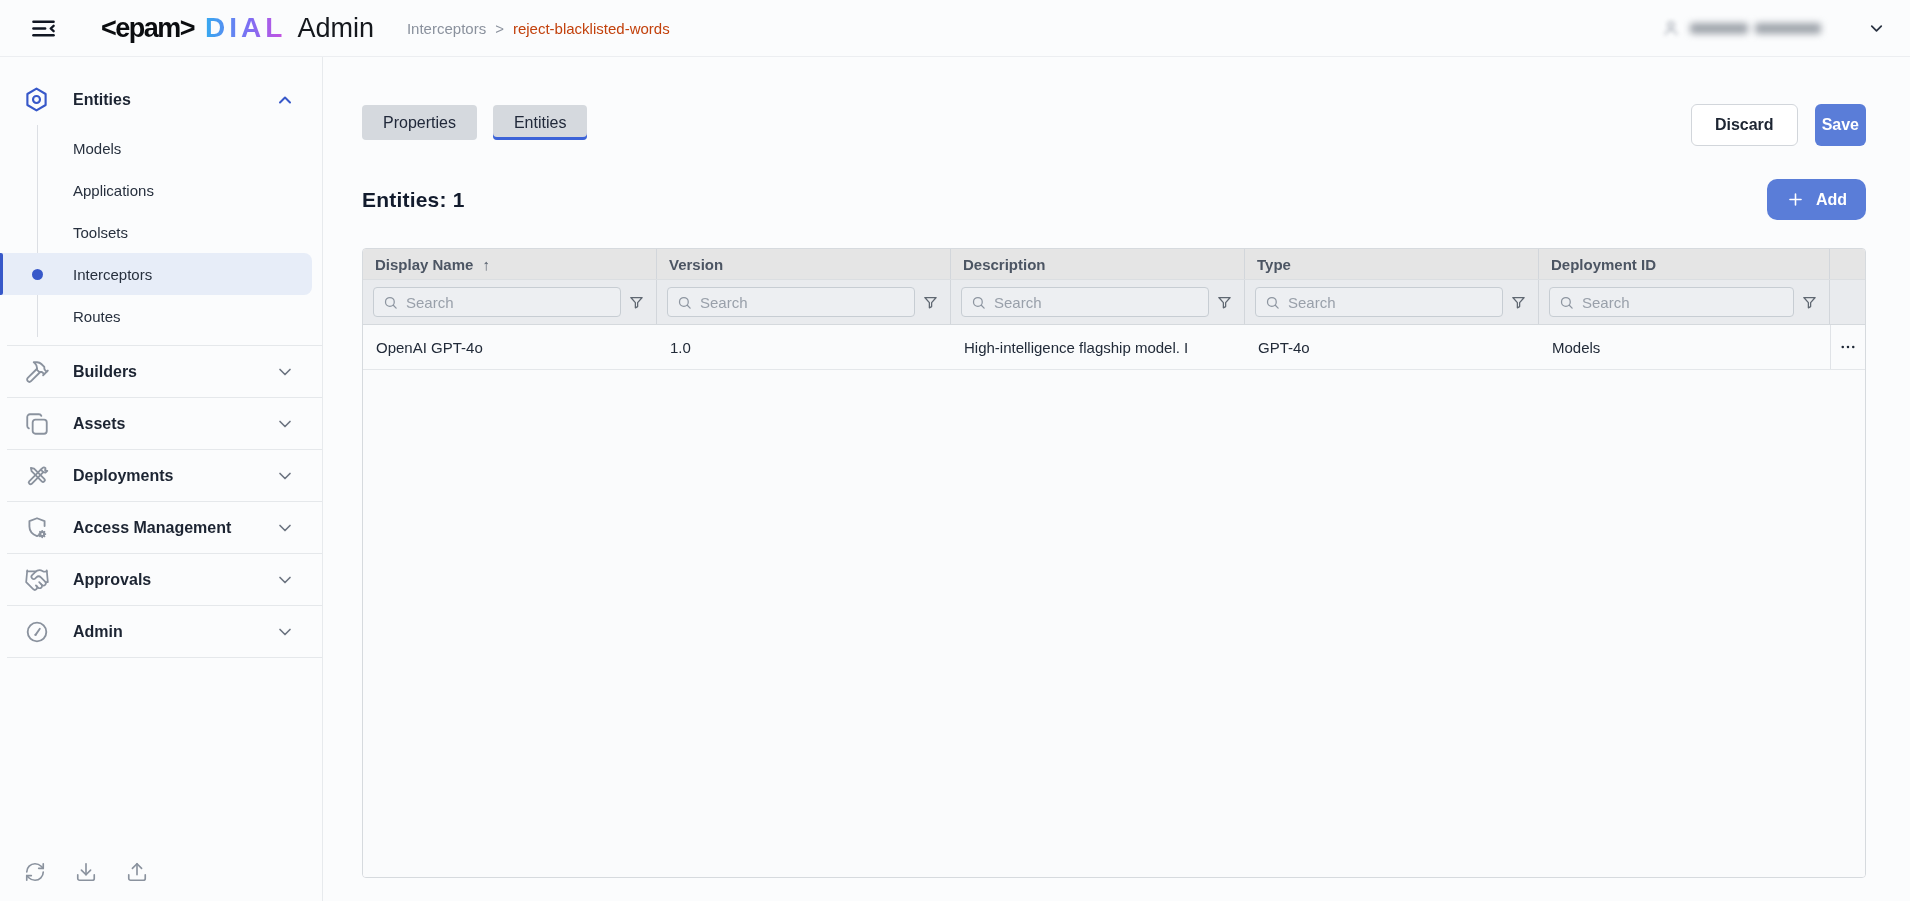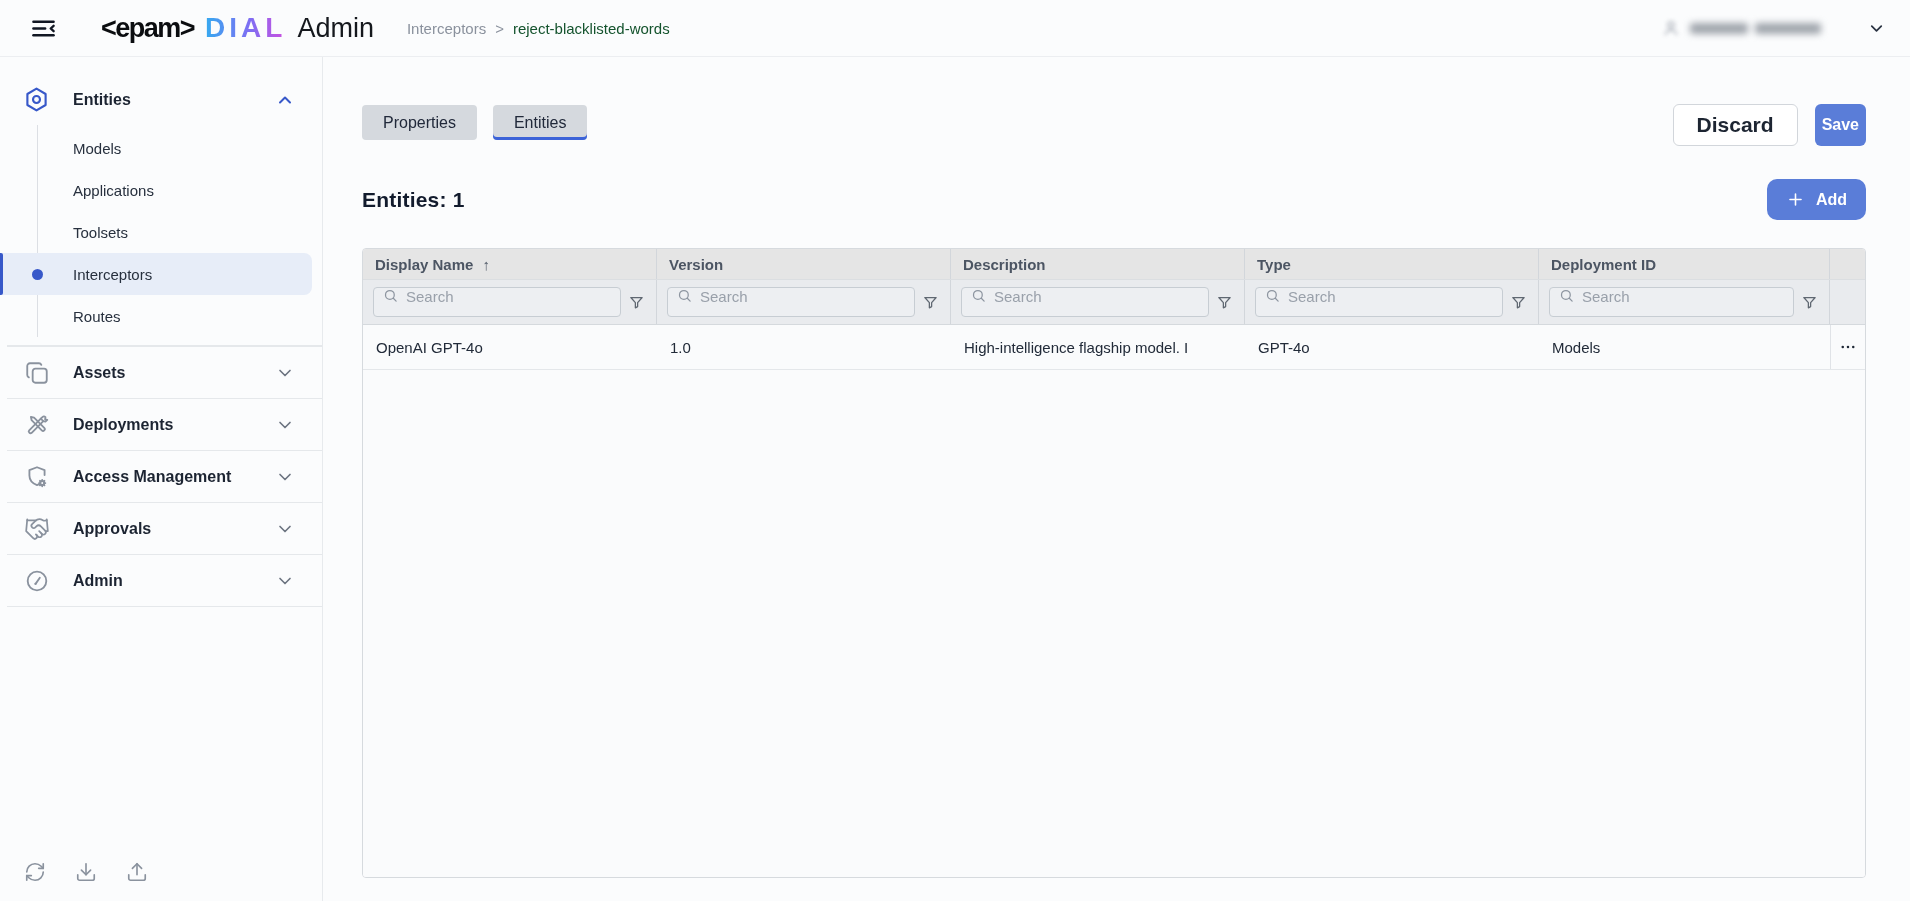--- a/index.html
+++ b/index.html
@@ -22,21 +22,21 @@
   .logo { display:flex; align-items:baseline; gap:11px; white-space:nowrap; }
   .logo-epam { font-size:27px; font-weight:700; letter-spacing:-1.5px; color:#0b0d10;text-align:center; }
   .logo-dial { font-size:28px; font-weight:600; letter-spacing:4px;
     background:linear-gradient(90deg,var(--logo-gradient-start,#35aaf0) 0%,var(--logo-gradient-mid,#7e6ef3) 55%,var(--logo-gradient-end,#cc4fdf) 100%);
     -webkit-background-clip:text; background-clip:text; color:transparent; }
   .logo-admin { font-size:27px; font-weight:400; color:#15181d; }
   .breadcrumb { margin-left:33px; font-size:15px; color:#8a919d;
     display:flex; align-items:center; gap:9px; white-space:nowrap; }
   .crumb-link { color:#8a919d; }
   .crumb-sep { color:#8a919d; }
-  .crumb-current { color:#14532d; }
+  .crumb-current { color:#c2410c; }
   .topbar-right { margin-left:auto; display:flex; align-items:center; gap:12px; }
   .user-chip { display:flex; align-items:center; gap:10px; }
   .user-avatar { filter:blur(2px); opacity:.75; display:flex; }
   .user-blur { display:flex; gap:7px; filter:blur(3.5px); }
   .user-blur i { display:block; height:11px; border-radius:3px; background:#6f7681; opacity:.65; }
   .user-blur .w1 { width:58px; } .user-blur .w2 { width:66px; }
   .user-caret { margin-left:34px; display:flex; }
 
   
   .layout { display:flex; height:844px; }
@@ -68,21 +68,21 @@
 
   
   .main { flex:1; padding:47px 44px 0 39px; overflow:hidden; }
   .toolbar-row { display:flex; align-items:flex-start; }
   .tabs { display:flex; gap:16px; margin-top:1px; }
   .tab { height:35px; padding:8px 21px; background:#d5d9de; border:none; border-radius:4px;
     font-size:16px; font-weight:500; color:#21293a; display:flex; align-items:center; }
   .tab.active { box-shadow:inset 0 -3px 0 #3c63d8; }
   .top-actions { margin-left:auto; display:flex; gap:17px; }
   .btn-secondary { height:42px; padding:0 23px; background:#ffffff;
-    border:1px solid #d2d6db; border-radius:6px; font-size:21px; font-weight:600; color:#1d2532; }
+    border:1px solid #d2d6db; border-radius:6px; font-size:16px; font-weight:600; color:#1d2532; }
   .btn-primary { height:42px; padding:0 7px; background:var(--accent,#5a7dd8);
     border:none; border-radius:6px; font-size:16px; font-weight:600; color:#ffffff; }
 
   .heading-row { display:flex; align-items:center; margin-top:33px; }
   .page-heading { font-size:21px; font-weight:700; color:#121b2d; letter-spacing:.2px; }
   .btn-add { margin-left:auto; height:41px; padding:0 19px; background:var(--accent,#5a7dd8);
     border:none; border-radius:10px; color:#fff; font-size:16px; font-weight:600;
     display:flex; align-items:center; gap:11px; }
 
   
@@ -94,21 +94,21 @@
     font-size:15px; font-weight:700; color:#4c5563; border-right:1px solid #d2d6db;
     white-space:nowrap; overflow:hidden; cursor:pointer; }
   .th.actions-col { border-right:none; cursor:default; }
   .sort-arrow { font-weight:400; font-size:15px; color:#565f6c; }
 
   .search-row { background:#e9ebee; height:45px; border-bottom:1px solid #d5d9dd; flex:0 0 45px; }
   .search-cell { display:flex; align-items:center; gap:6px; padding:0 10px;
     border-right:1px solid #d2d6db; height:100%; }
   .search-cell.actions-col { border-right:none; }
   .search-box { flex:1; min-width:0; height:30px; border:1px solid #c7cdd3; border-radius:4px;
-    background:#edeff2; display:flex; align-items:flex-start; gap:8px; padding:0 9px; }
+    background:#edeff2; display:flex; align-items:center; gap:8px; padding:0 9px; }
   .search-box input { flex:1; min-width:0; border:none; background:transparent; outline:none;
     font-size:15px; color:#2a3342; font-family:inherit; }
   .search-box input::placeholder { color:#99a0aa; }
   .funnel-btn { background:transparent; border:none; display:flex; padding:2px 1px; flex:0 0 auto; }
 
   .trow { height:45px; border-bottom:1px solid #e4e7ea; background:#fafbfc;
     align-items:center; font-size:15px; color:#222b39; cursor:pointer; }
   .cell { padding:0 13px; white-space:nowrap; overflow:hidden; }
   .cell-actions { border-left:1px solid #e0e3e7; height:100%;
     display:flex; align-items:center; justify-content:center; }
@@ -198,20 +198,35 @@
           <span class="dot"></span>
           <span>Interceptors</span>
         </button>
         <button class="subitem">
           <span>Routes</span>
         </button>
       </div>
 
       <hr class="nav-divider">
 
+      <button class="nav-section">
+        <span class="icon">
+          <svg width="26" height="26" viewBox="0 0 24 24" fill="none" stroke="#8a929e" stroke-width="1.7" stroke-linecap="round" stroke-linejoin="round">
+            <path d="M15 12l-8.5 8.5a2.12 2.12 0 1 1-3-3L12 9"></path>
+            <path d="M17.64 15 22 10.64"></path>
+            <path d="m20.91 11.7-1.25-1.25c-.6-.6-.93-1.4-.93-2.25v-.86L16.01 4.6a5.56 5.56 0 0 0-3.94-1.64H9l.92.82A6.18 6.18 0 0 1 12 8.4v1.56l2 2h2.47l2.26 1.91"></path>
+          </svg>
+        </span>
+        <span class="label">Builders</span>
+        <span>
+          <svg width="20" height="20" viewBox="0 0 24 24" fill="none" stroke="#6c7480" stroke-width="2" stroke-linecap="round" stroke-linejoin="round">
+              <polyline points="6 9 12 15 18 9"></polyline>
+            </svg>
+        </span>
+      </button>
 
       <hr class="nav-divider">
 
       <button class="nav-section">
         <span class="icon">
           <svg width="26" height="26" viewBox="0 0 24 24" fill="none" stroke="#8a929e" stroke-width="1.7" stroke-linecap="round" stroke-linejoin="round">
             <rect x="8" y="8" width="13" height="13" rx="2.5"></rect>
             <path d="M4.5 16A2.5 2.5 0 0 1 3 13.8V5.5A2.5 2.5 0 0 1 5.5 3h8.3A2.5 2.5 0 0 1 16 4.5"></path>
           </svg>
         </span>

